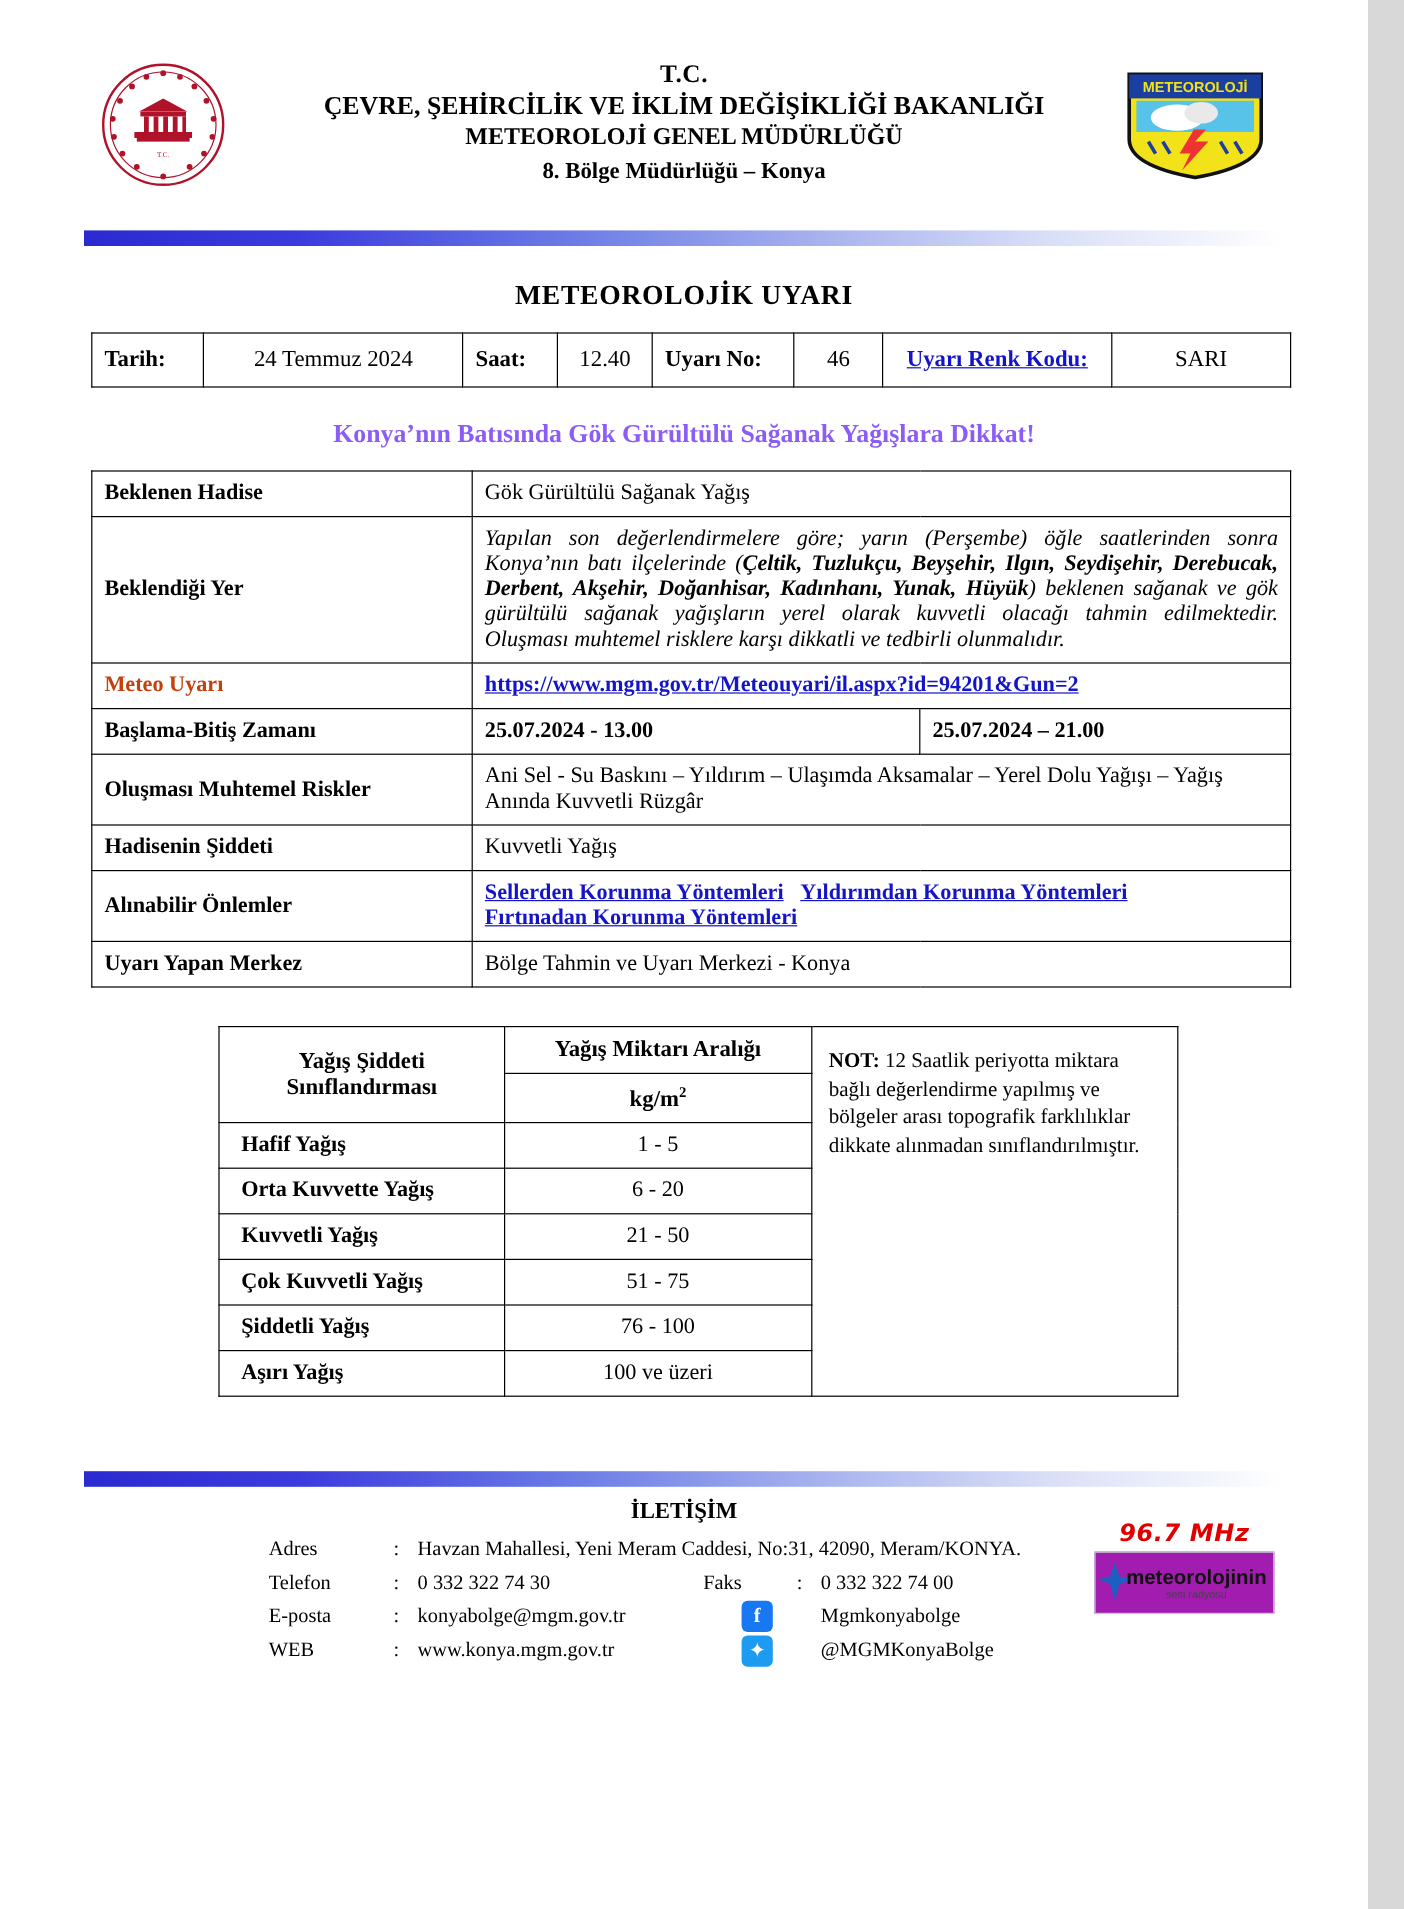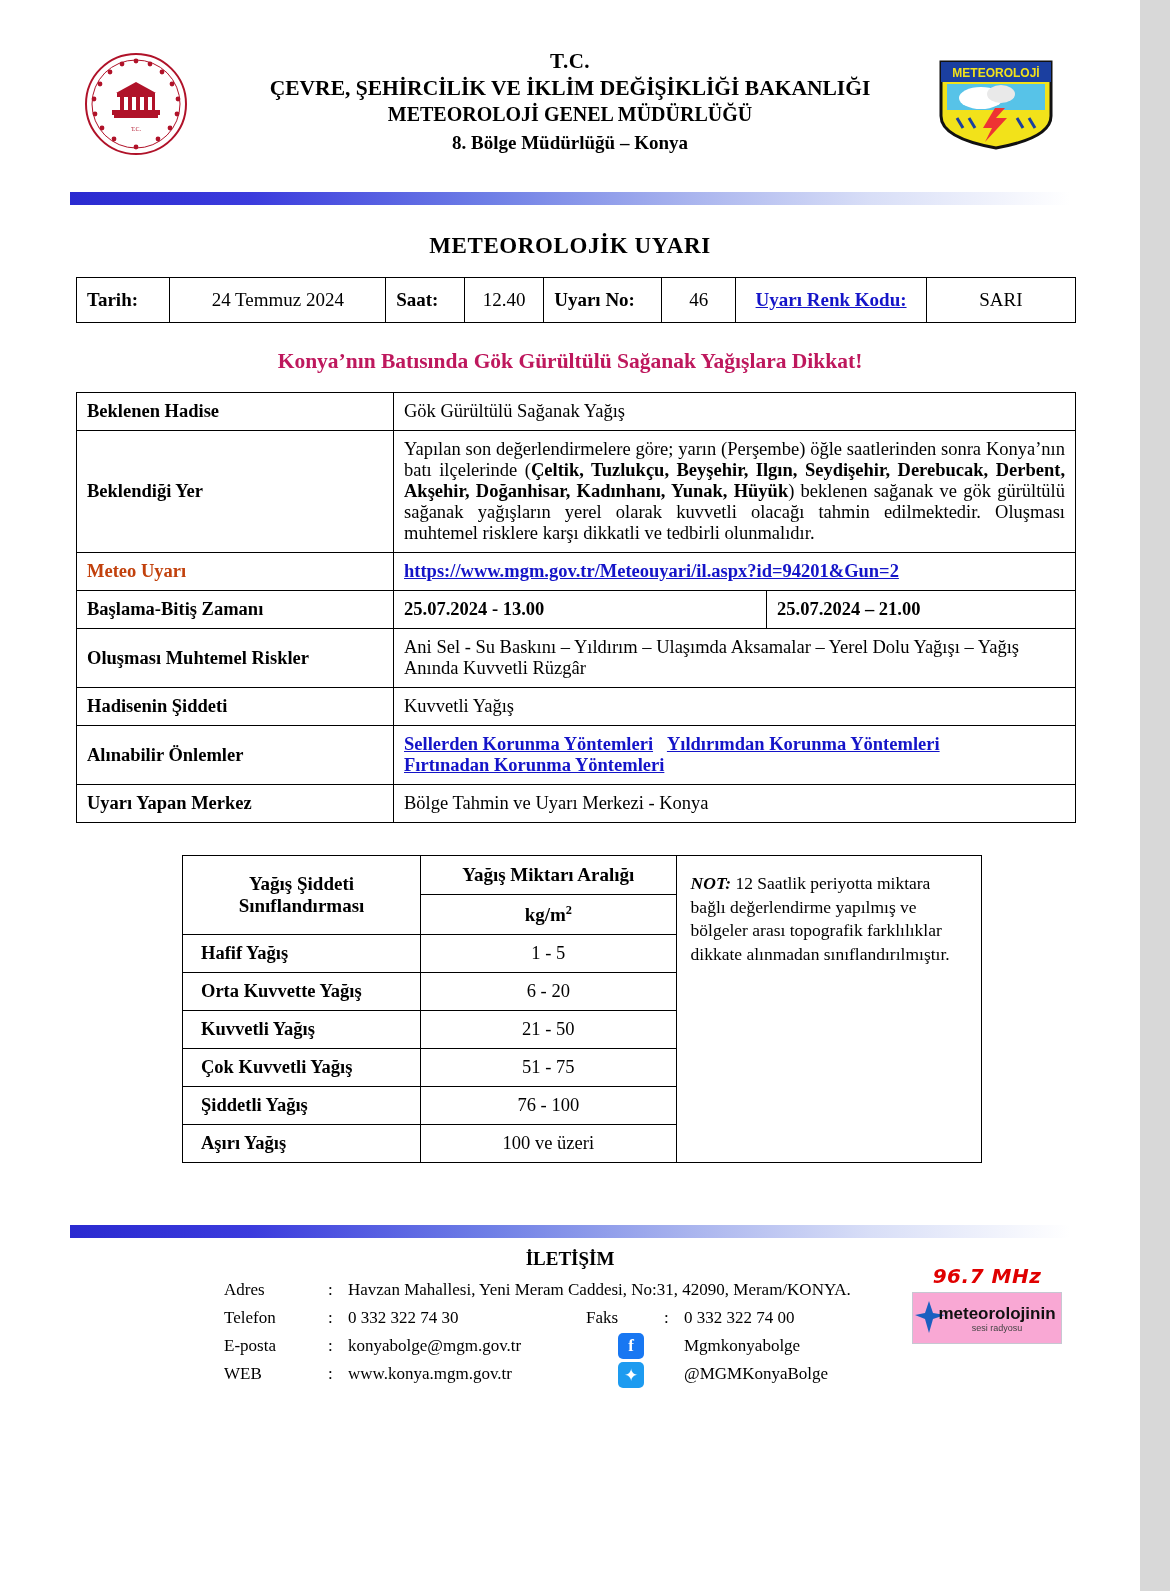--- a/index.html
+++ b/index.html
@@ -100,42 +100,42 @@
   .lbl { font-weight: bold; }
   .ctr { text-align: center; }
   .link-red {
     color: #1414c8;
     text-decoration: underline;
     font-weight: bold;
   }
 
   .headline {
     text-align: center;
-    color: #be185d;
+    color: #8b5cf6;
     font-weight: bold;
     font-size: 21.5px;
     margin: 26px 0 18px 0;
   }
 
   
   .main-table {
     margin: 0 0 0 76px;
     width: 1000px;
     font-size: 18.5px;
   }
   .main-table td {
     border: 1px solid #000;
     padding: 8px 10px;
     vertical-align: middle;
   }
   .main-table td.label {
     font-weight: bold;
     width: 296px;
   }
-  .justify { text-align: justify; }
+  .justify { text-align: justify; font-style: italic; }
   .red-label { color: #c2410c; font-weight: bold; }
   .blue-link {
     color: #1414c8;
     font-weight: bold;
     text-decoration: underline;
   }
   .bold { font-weight: bold; }
 
   
   .class-wrap {
@@ -159,21 +159,21 @@
   }
   .class-name { font-weight: bold; padding-left: 18px !important; }
   .class-val { text-align: center; }
   .note-cell {
     vertical-align: top;
     padding: 16px 14px !important;
     font-size: 17.5px;
     line-height: 1.35;
     width: 296px;
   }
-  .note-cell .not { font-style: italic; font-weight: bold; }
+  .note-cell .not { font-weight: bold; }
 
   
   .footer-rule {
     margin: 62px 70px 0 70px;
     height: 13px;
     background: linear-gradient(to right, #2a2ad0 0%, #3b3bdd 18%, #6f7fe6 42%, #a9b4ee 62%, #d8def7 80%, #ffffff 100%);
   }
   .footer {
     position: relative;
     padding-top: 10px;
@@ -211,21 +211,21 @@
   .radio .mhz {
     font-family: "DejaVu Sans", sans-serif;
     font-style: italic;
     font-weight: bold;
     color: #e00000;
     font-size: 20px;
     letter-spacing: .5px;
   }
   .radio .box {
     margin-top: 4px;
-    background: #f9a8d4;
+    background: #a21caf;
     border: 1px solid #c7c7d2;
     height: 50px;
     position: relative;
   }
   .social-icon {
     display: inline-block;
     width: 26px; height: 26px;
     border-radius: 5px;
     background: #1d9bf0;
     color: #fff;

